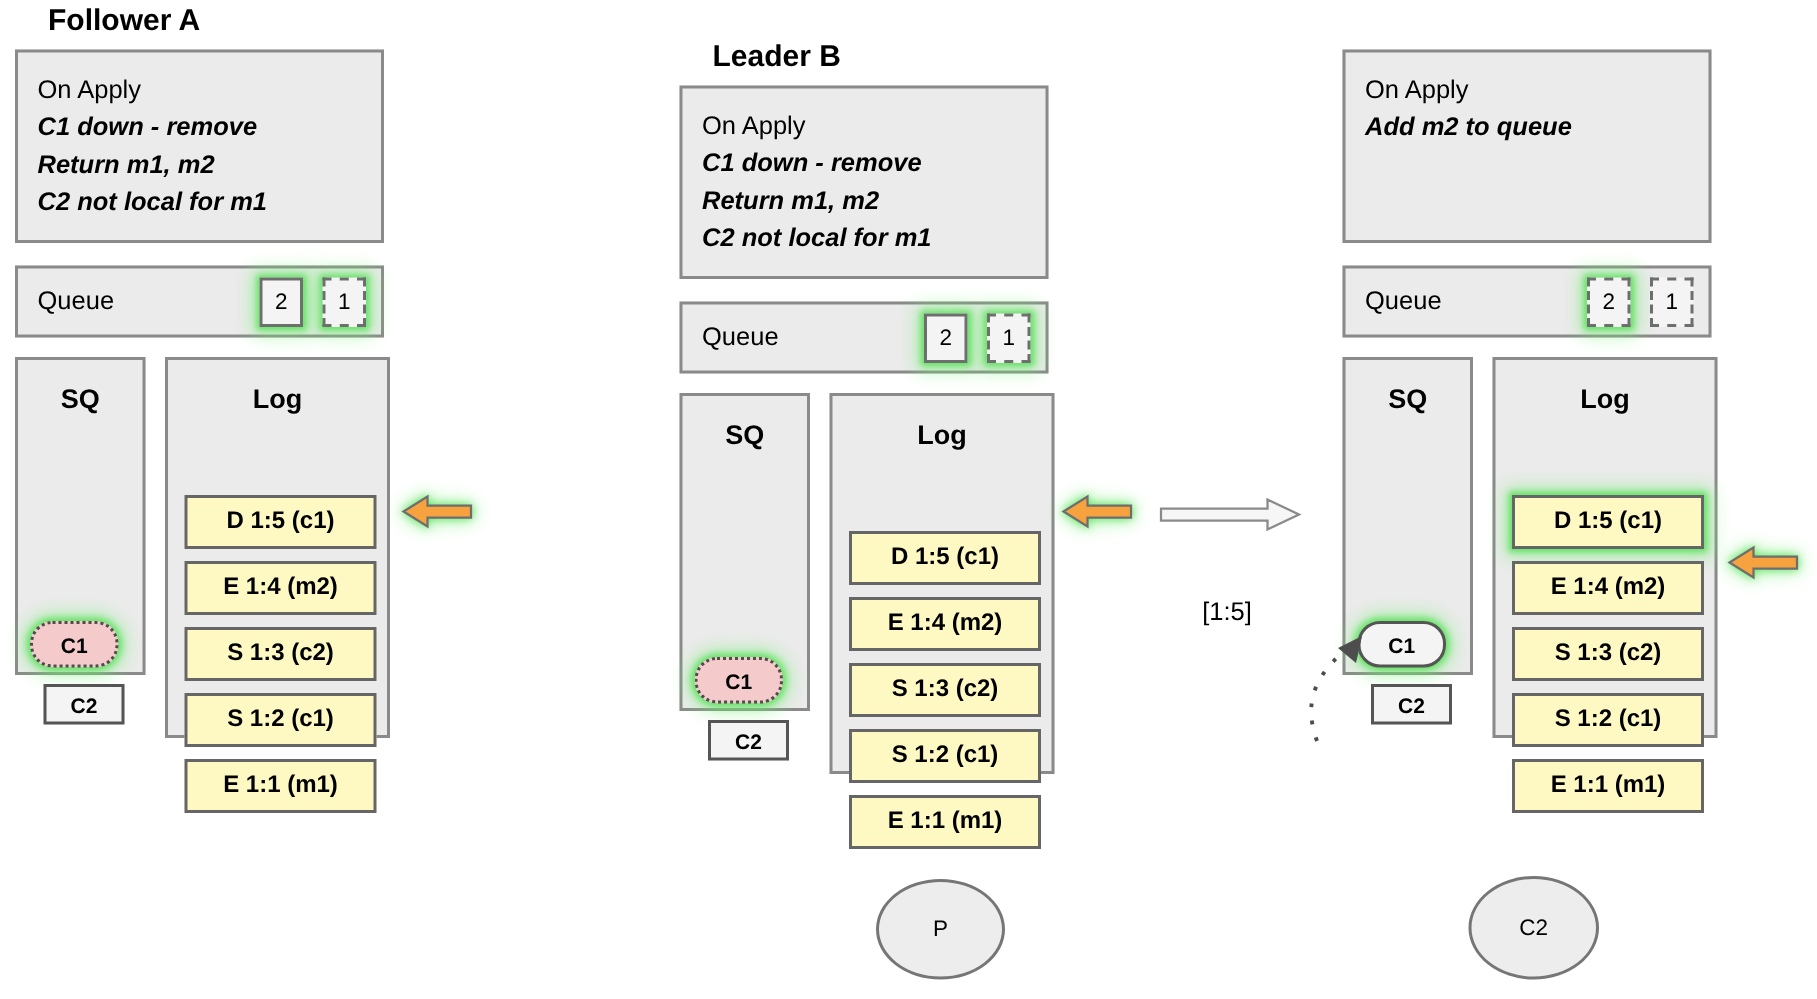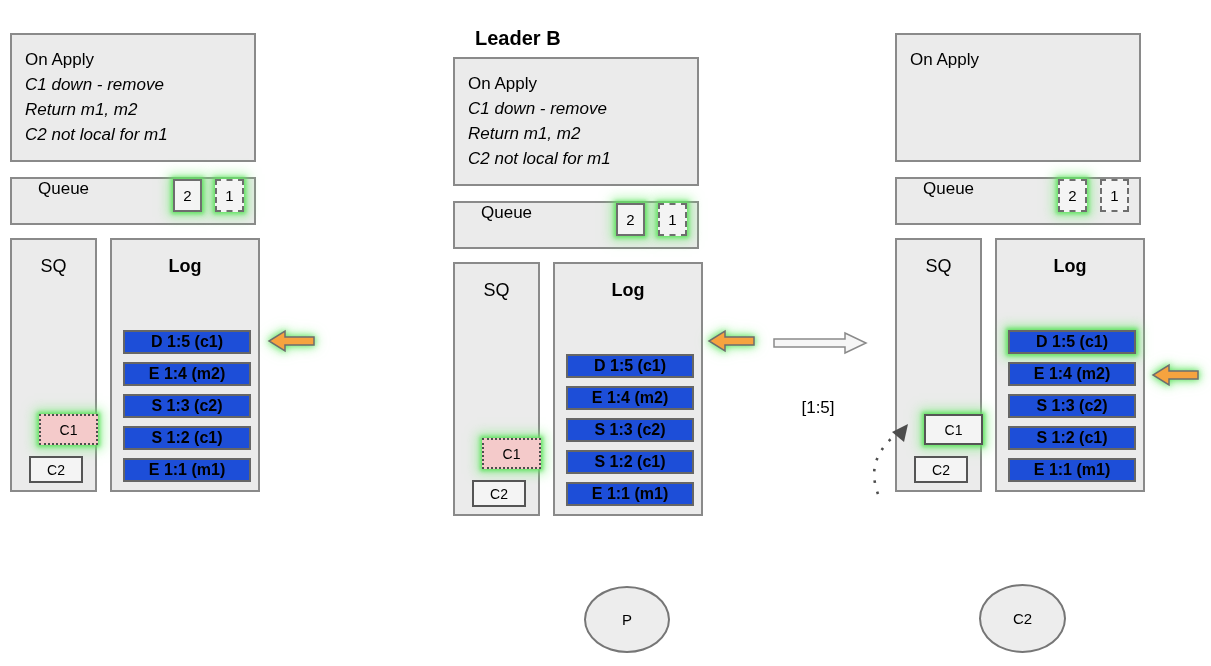--- a/index.html
+++ b/index.html
@@ -8,58 +8,59 @@
   .col { position:absolute; top:0; width:250px; }
   .col-a { left:10px; }
   .col-b { left:453px;margin-top:24px; }
   .col-c { left:895px; }
 
   .col-title { font-weight:bold; font-size:20px; margin:3px 0 0 22px; }
 
   .box { position:absolute; background:#ebebeb; border:2px solid #8a8a8a; box-sizing:border-box; }
 
   .on-apply { top:33px; left:0; width:246px; height:129px; padding:12px 6px 0 13px; font-size:17px; line-height:25px; }
-  .italic { font-style:italic; }
+  .italic { font-style:italic;font-weight:bold; }
 
-  .queue { top:177px; left:0; width:246px; height:48px; display:flex; justify-content:space-between; padding:0 10px 0 26px; font-size:17px; }
+  .queue { top:177px; left:0; width:246px; height:48px; display:flex; align-items:center; justify-content:space-between; padding:0 10px 0 13px; font-size:17px; }
   .queue-items { display:flex; gap:13px; }
   .q-item { width:29px; height:33px; background:#f4f4f4; border:2px solid #6e6e6e; box-sizing:border-box; display:flex; align-items:center; justify-content:center; font-size:15px; }
   .dashed { border-style:dashed; }
   .glow { box-shadow:0 0 4px 2px rgba(96,224,96,0.95), 0 0 11px 5px rgba(120,240,120,0.55); }
 
-  .sq { top:238px; left:0; width:87px; height:254px; }
+  .sq { top:238px; left:0; width:87px; height:212px;font-weight:bold; }
   .panel-label { text-align:center; margin-top:16px; font-size:18px; }
   .sq-item { position:absolute; box-sizing:border-box; display:flex; align-items:center; justify-content:center; font-size:14px; background:#f4f4f4; border:2px solid #555; }
-  .sq-c1 { left:27px; top:174px; width:59px; height:31px; }
+  .sq-c1 { left:8px; top:174px; width:59px; height:31px;border-radius:15px; }
   .sq-c2 { left:17px; top:216px; width:54px; height:27px; }
   .pink { background:#f4caca; border:2px dotted #4d4d4d; }
 
   .log { top:238px; left:100px; width:150px; height:254px;font-weight:bold; }
   .log-entries { position:absolute; top:90px; left:11px; width:128px; display:flex; flex-direction:column; gap:8px; }
-  .log-entry { height:24px; box-sizing:border-box; background:#1d4ed8; border:2px solid #666; display:flex; align-items:center; justify-content:center; font-size:16px; }
+  .log-entry { height:36px; box-sizing:border-box; background:#fef9c3; border:2px solid #666; display:flex; align-items:center; justify-content:center; font-size:16px; }
 
   .arrow { position:absolute; }
   .glow-svg { filter:drop-shadow(0 0 3px rgba(96,224,96,0.95)) drop-shadow(0 0 6px rgba(120,240,120,0.7)); }
   .arrow-a { left:266px; top:328px; }
   .arrow-b { left:706px; top:328px; }
   .arrow-c { left:1150px; top:362px; }
   .white-arrow { left:772px; top:330px; }
   .transfer-label { position:absolute; left:770px; top:358px; width:96px; text-align:center; font-size:17px;margin-top:40px; }
   .dotted-arrow { left:866px; top:412px; }
 
   .ellipse { position:absolute; border-radius:50%; background:#ededed; border:2px solid #767676; box-sizing:border-box; display:flex; align-items:center; justify-content:center; font-size:15px; }
   .ellipse-p  { left:584px; top:586px; width:86px; height:67px; }
   .ellipse-c2 { left:979px; top:584px; width:87px; height:69px; }
 </style>
 </head>
 <body>
 
 <div class="canvas">
 
   <div class="col col-a">
+    <div class="col-title">Follower A</div>
     <div class="box on-apply">
       <div>On Apply</div>
       <div class="italic">C1 down - remove</div>
       <div class="italic">Return m1, m2</div>
       <div class="italic">C2 not local for m1</div>
     </div>
     <div class="box queue">
       <span>Queue</span>
       <span class="queue-items">
         <span class="q-item glow">2</span>
@@ -111,20 +112,21 @@
         <div class="log-entry">S 1:3 (c2)</div>
         <div class="log-entry">S 1:2 (c1)</div>
         <div class="log-entry">E 1:1 (m1)</div>
       </div>
     </div>
   </div>
 
   <div class="col col-c">
     <div class="box on-apply">
       <div>On Apply</div>
+      <div class="italic">Add m2 to queue</div>
     </div>
     <div class="box queue">
       <span>Queue</span>
       <span class="queue-items">
         <span class="q-item dashed glow">2</span>
         <span class="q-item dashed">1</span>
       </span>
     </div>
     <div class="box sq">
       <div class="panel-label">SQ</div>

